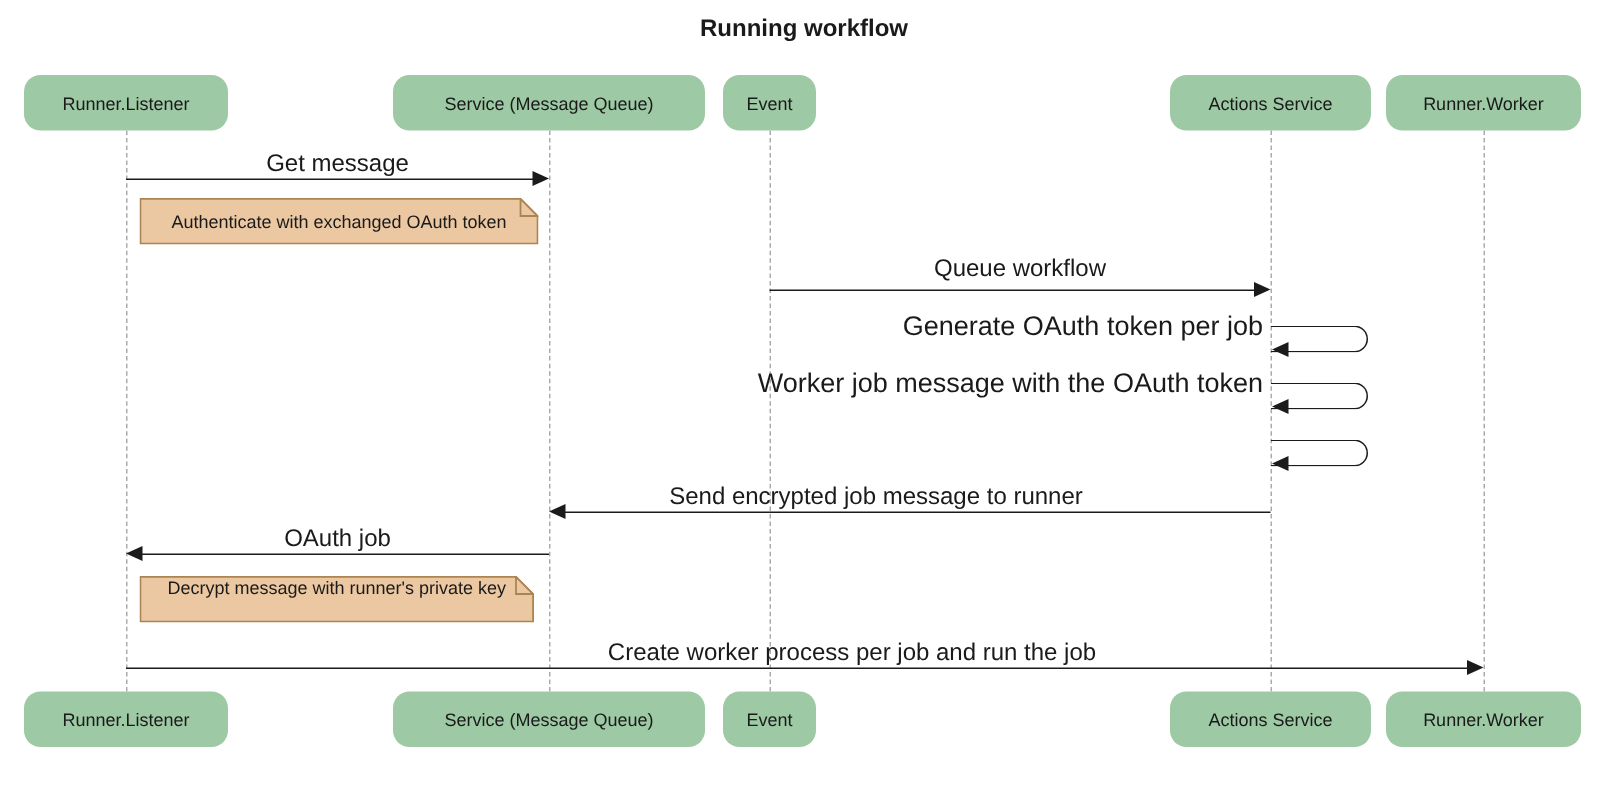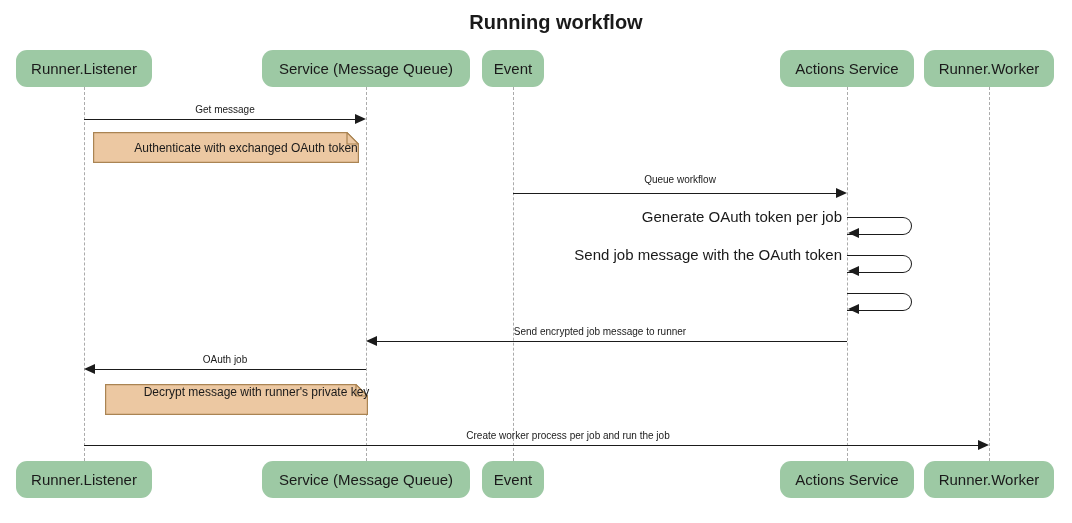--- a/index.html
+++ b/index.html
@@ -10,61 +10,60 @@
     background: var(--background, #fff);
     font-family: "Liberation Sans", "DejaVu Sans", sans-serif;
     color: var(--text-color, #1a1a1a);
     overflow: hidden;
   }
   .title {
     position: absolute;
     top: 11px;
     left: 536px;
     transform: translateX(-50%);
-    font-size: 20px;
+    font-size: 16px;
     font-weight: bold;
     white-space: nowrap;
-    margin-left: 20px;
   }
   .actor {
     position: absolute;
     height: 37px;
     background: var(--actor-fill, #9DC9A4);
     border-radius: 11px;
     display: flex;
     align-items: center;
     justify-content: center;
   }
   .actor span {
-    font-size: 15px;
+    font-size: 12px;
     color: var(--text-color, #1a1a1a);
     white-space: nowrap;
   }
   .lifeline {
     position: absolute;
     top: 87px;
     height: 374px;
     width: 0;
     border-left: 1px dashed var(--lifeline-color, #ababab);
   }
   .msg-line {
     position: absolute;
     height: 0;
     border-top: 1.5px solid var(--line-color, #1b1b1b);
   }
   .msg-label {
     position: absolute;
     transform: translateX(-50%);
-    font-size: 10px;
+    font-size: 16px;
     line-height: 15px;
     white-space: nowrap;
   }
   .self-label {
     position: absolute;
-    font-size: 15px;
+    font-size: 18px;
     line-height: 16px;
     white-space: nowrap;
     text-align: right;
   }
   .arrow-right {
     position: absolute;
     width: 0; height: 0;
     border-top: 5px solid transparent;
     border-bottom: 5px solid transparent;
     border-left: 11px solid var(--line-color, #1b1b1b);
@@ -77,21 +76,21 @@
     border-right: 11px solid var(--line-color, #1b1b1b);
   }
   .self-loop {
     position: absolute;
     width: 64px;
     height: 16px;
     border: 1.5px solid var(--line-color, #1b1b1b);
     border-left: none;
     border-radius: 0 10px 10px 0;
   }
-  .note { position: absolute; padding-left: 40px; }
+  .note { position: absolute; }
   .note svg { position: absolute; left: 0; top: 0; }
   .note polygon {
     fill: var(--note-fill, #ECC8A2);
     stroke: var(--note-border, #AA8453);
     stroke-width: 1.2;
   }
   .note-text {
     position: absolute;
     inset: 0;
     display: flex;
@@ -143,36 +142,36 @@
   </div>
 
   <div class="msg-label" style="left:680px;top:172px">Queue workflow</div>
   <div class="msg-line" style="left:513px;top:193px;width:324px"></div>
   <div class="arrow-right" style="left:836px;top:188px"></div>
 
   <div class="self-label" style="right:230px;top:209px">Generate OAuth token per job</div>
   <div class="self-loop" style="left:847px;top:217px"></div>
   <div class="arrow-left" style="left:848px;top:228px"></div>
 
-  <div class="self-label" style="right:230px;top:247px">Send job message with the OAuth token</div>
+  <div class="self-label" style="right:230px;top:247px">Worker job message with the OAuth token</div>
   <div class="self-loop" style="left:847px;top:255px"></div>
   <div class="arrow-left" style="left:848px;top:266px"></div>
 
   <div class="self-loop" style="left:847px;top:293px"></div>
   <div class="arrow-left" style="left:848px;top:304px"></div>
 
-  <div class="msg-label" style="left:600px;top:324px">Send encrypted job message to runner</div>
+  <div class="msg-label" style="left:584px;top:324px">Send encrypted job message to runner</div>
   <div class="msg-line" style="left:372px;top:341px;width:475px"></div>
   <div class="arrow-left" style="left:366px;top:336px"></div>
 
   <div class="msg-label" style="left:225px;top:352px">OAuth job</div>
   <div class="msg-line" style="left:90px;top:369px;width:276px"></div>
   <div class="arrow-left" style="left:84px;top:364px"></div>
 
-  <div class="note" style="left:105px;top:384px;width:263px;height:15px">
+  <div class="note" style="left:93px;top:384px;width:263px;height:15px">
     <svg width="263" height="31">
       <polygon points="0.6,0.6 251,0.6 262.4,12 262.4,30.4 0.6,30.4"></polygon>
       <polygon points="251,0.6 251,12 262.4,12"></polygon>
     </svg>
     <span class="note-text">Decrypt message with runner's private key</span>
   </div>
 
   <div class="msg-label" style="left:568px;top:428px">Create worker process per job and run the job</div>
   <div class="msg-line" style="left:84px;top:445px;width:899px"></div>
   <div class="arrow-right" style="left:978px;top:440px"></div>

